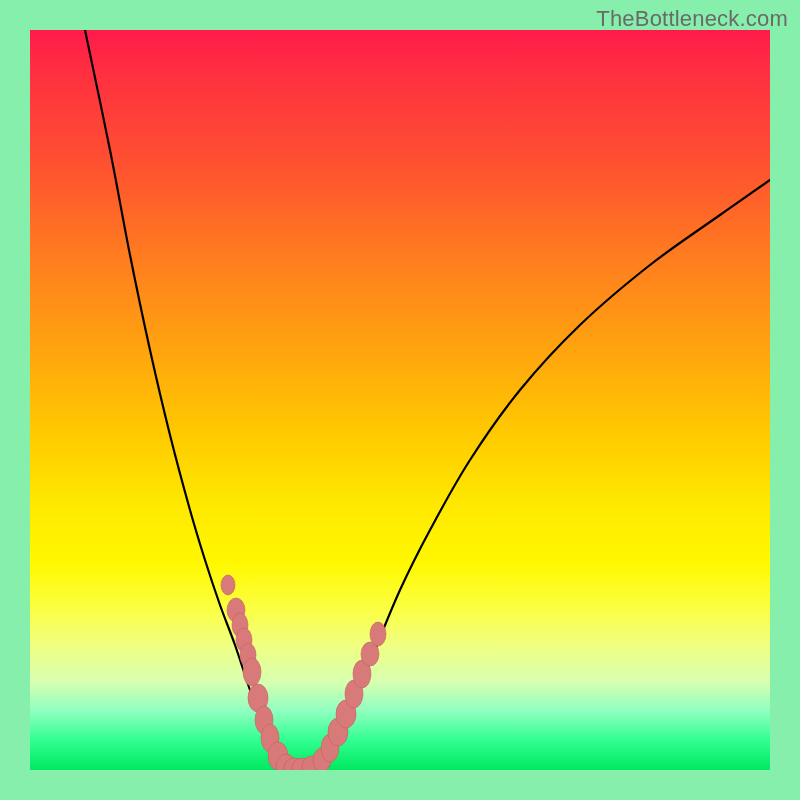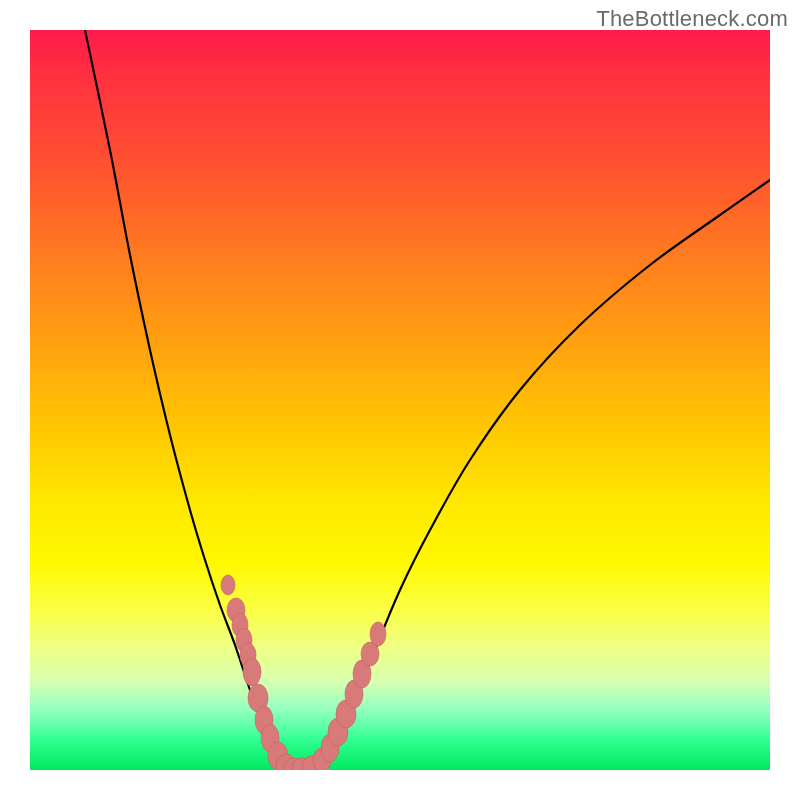--- a/index.html
+++ b/index.html
@@ -1,21 +1,21 @@
 <!DOCTYPE html>
 <html><head>
 <meta charset="utf-8">
 <style>
   * { margin: 0; padding: 0; box-sizing: border-box; }
   html, body { width: 800px; height: 800px; overflow: hidden; background: #000; }
   .frame {
     position: relative;
     width: 800px;
     height: 800px;
-    background: #ffffff;
+    background: #86efac;
   }
   .plot-area {
     position: absolute;
     left: 30px;
     top: 30px;
     width: 740px;
     height: 740px;
     background: linear-gradient(to bottom,
       #ff1a4a 0%,
       #ff3040 6%,

